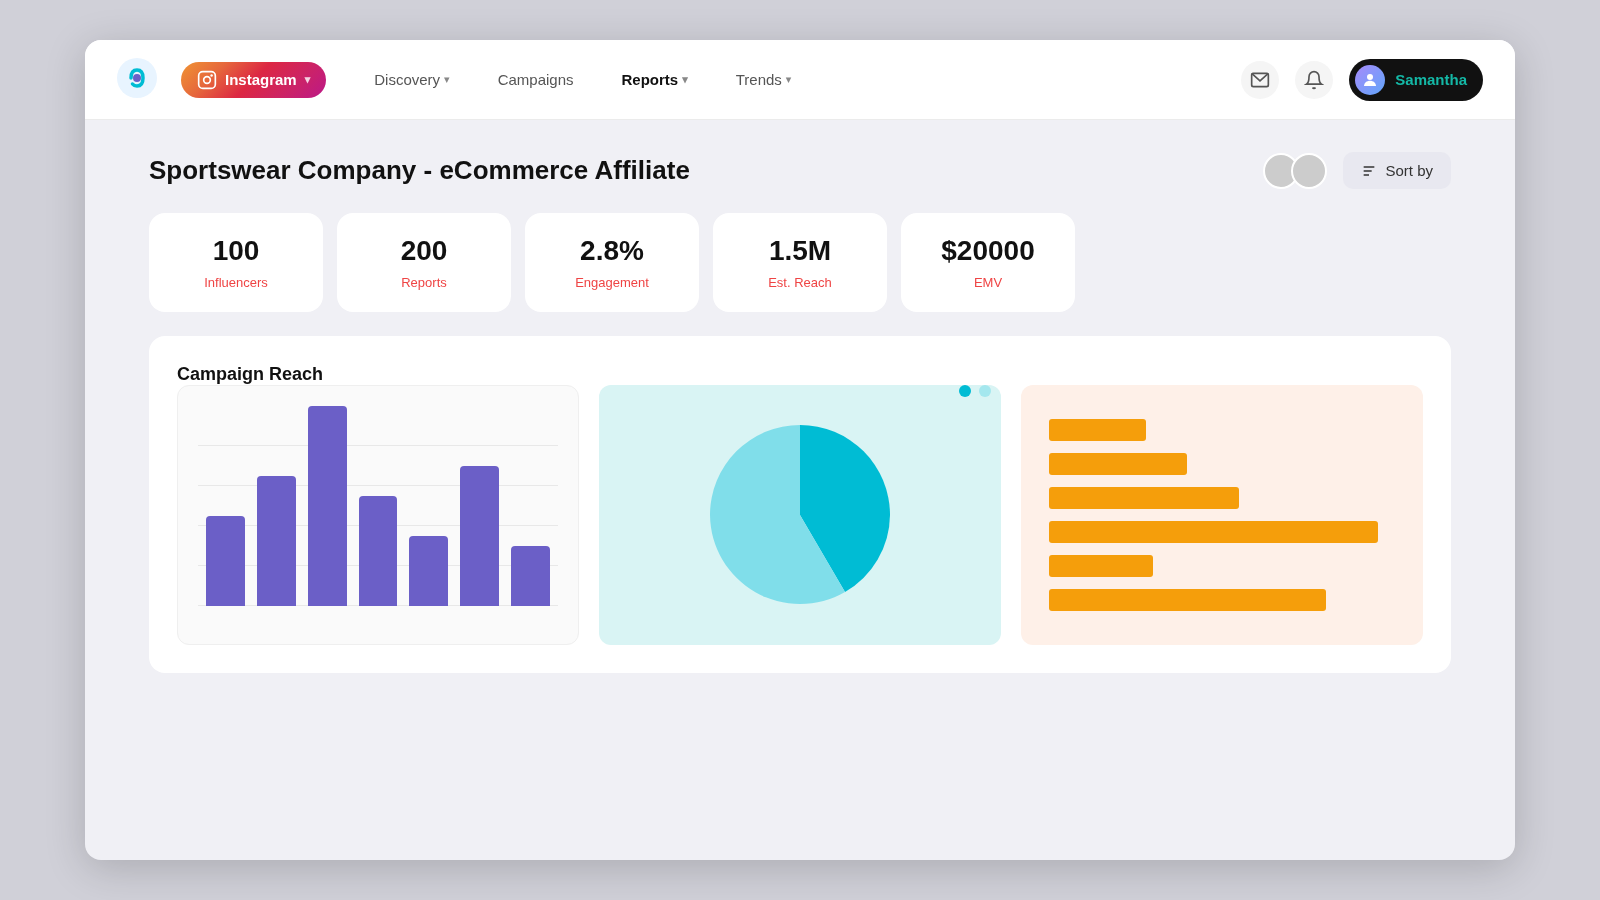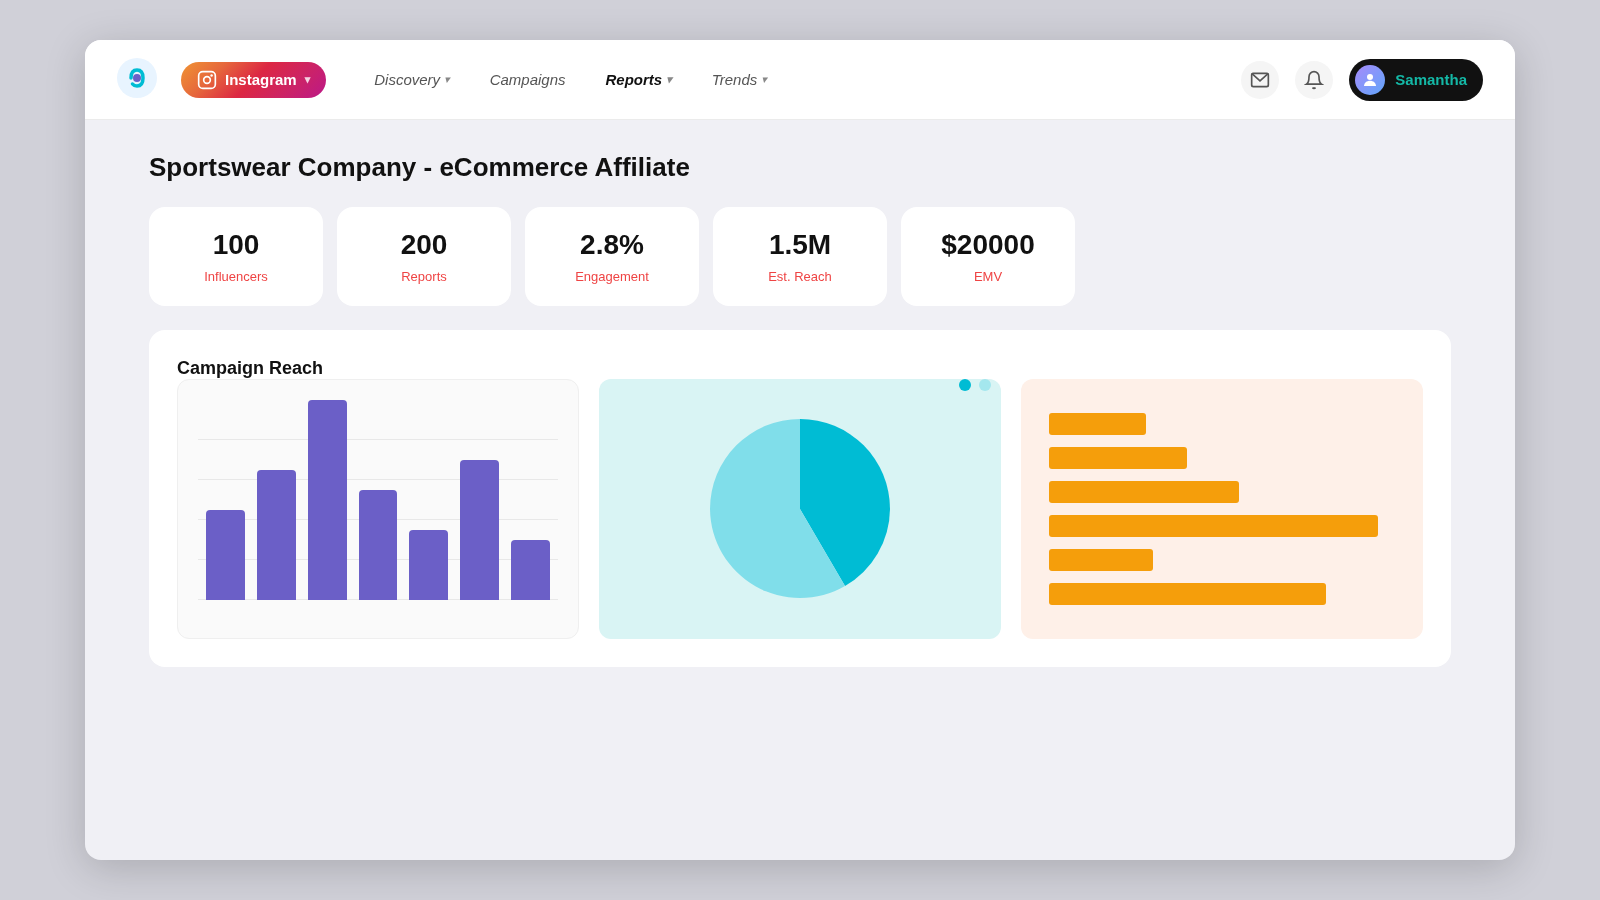--- a/index.html
+++ b/index.html
@@ -46,25 +46,24 @@
       border-radius: 24px;
       padding: 8px 16px;
       color: white;
       font-weight: 700;
       font-size: 15px;
       cursor: pointer;
     }
     .instagram-badge svg { width: 20px; height: 20px; }
     .nav-links {
       display: flex;
-      gap: 16px;
+      gap: 24px;
       align-items: flex-end;
       flex: 1;
       margin-left: 12px;
-      font-style: italic;
     }
     .nav-link {
       padding: 8px 12px;
       font-size: 15px;
       color: #555;
       cursor: pointer;
       border-radius: 8px;
       display: flex;
       align-items: center;
       gap: 4px;
@@ -358,20 +357,34 @@
         </div>
         <span>Samantha</span>
       </div>
     </div>
   </nav>
 
   <div class="main-content">
 
     <div class="page-header">
       <h1 class="page-title">Sportswear Company - eCommerce Affiliate</h1>
+      <div class="page-header-right">
+        <div class="avatar-stack">
+          <div class="av av-1"></div>
+          <div class="av av-2"></div>
+        </div>
+        <button class="sort-btn">
+          <svg width="16" height="16" viewBox="0 0 24 24" fill="none" stroke="#333" stroke-width="2">
+            <line x1="4" y1="6" x2="20" y2="6"></line>
+            <line x1="4" y1="12" x2="16" y2="12"></line>
+            <line x1="4" y1="18" x2="12" y2="18"></line>
+          </svg>
+          <span>Sort by</span>
+        </button>
+      </div>
     </div>
 
     <div class="stats-row">
       <div class="stat-card">
         <span class="stat-value">100</span>
         <span class="stat-label">Influencers</span>
       </div>
       <div class="stat-card">
         <span class="stat-value">200</span>
         <span class="stat-label">Reports</span>

